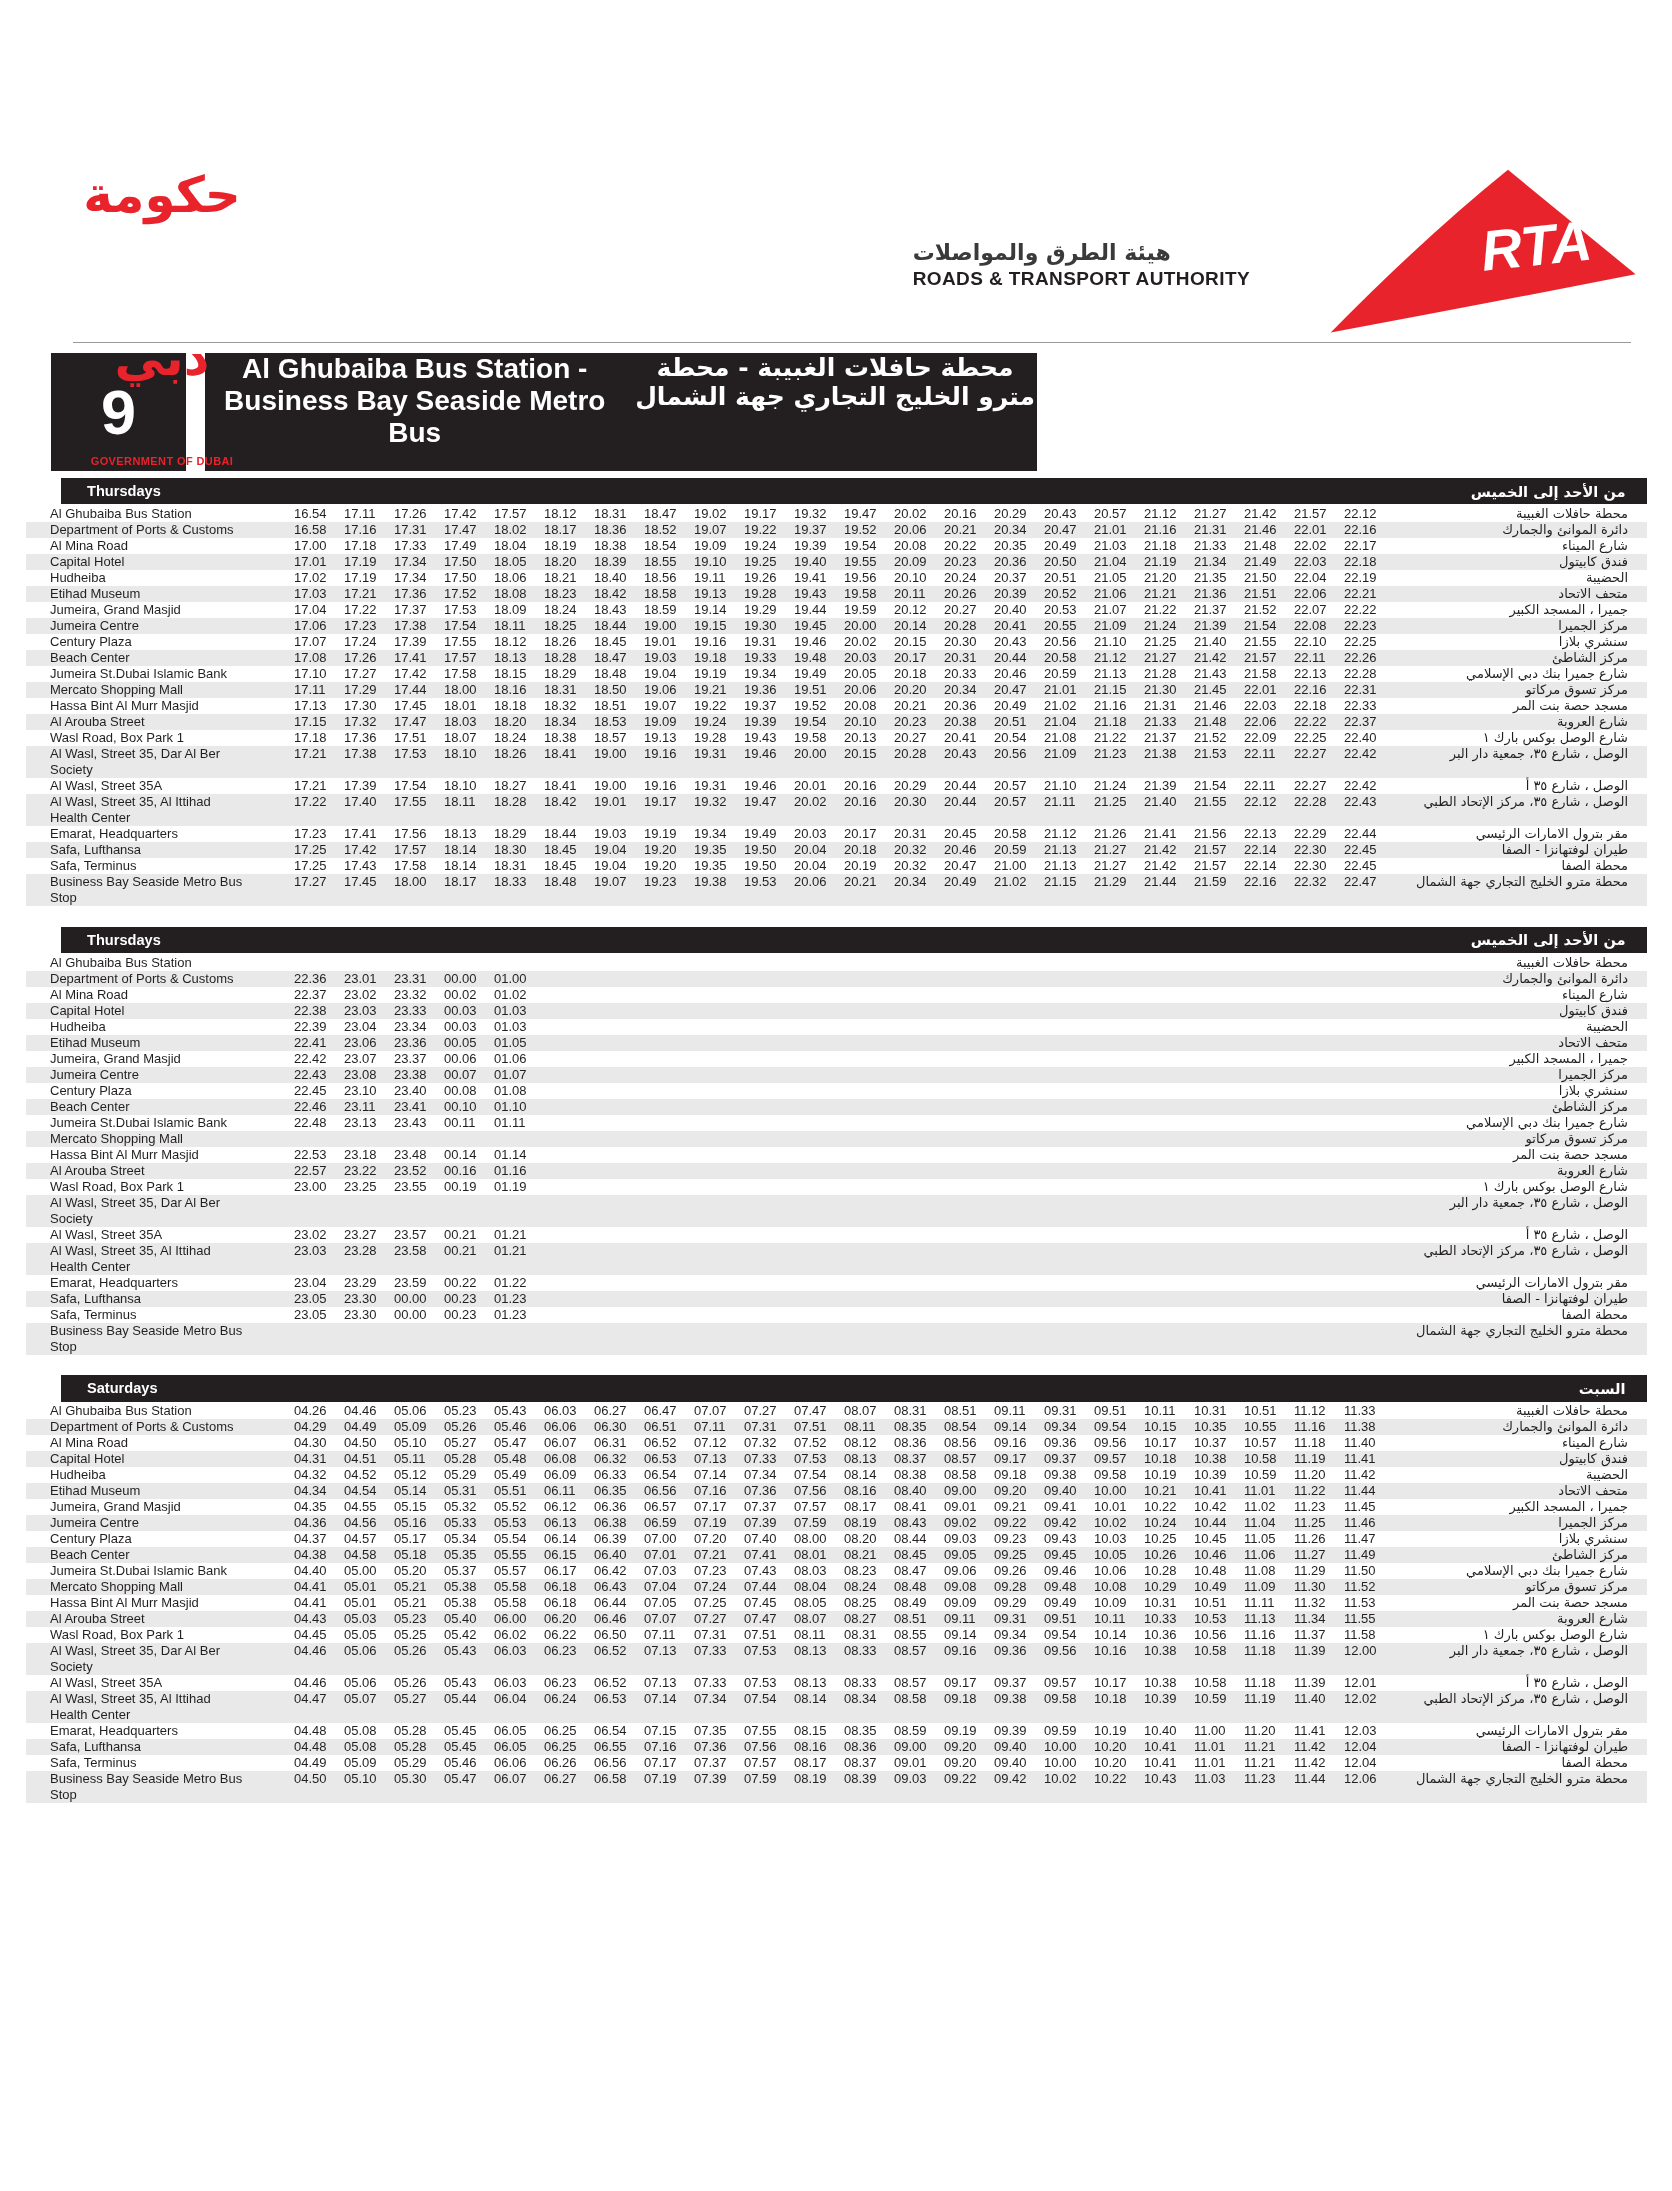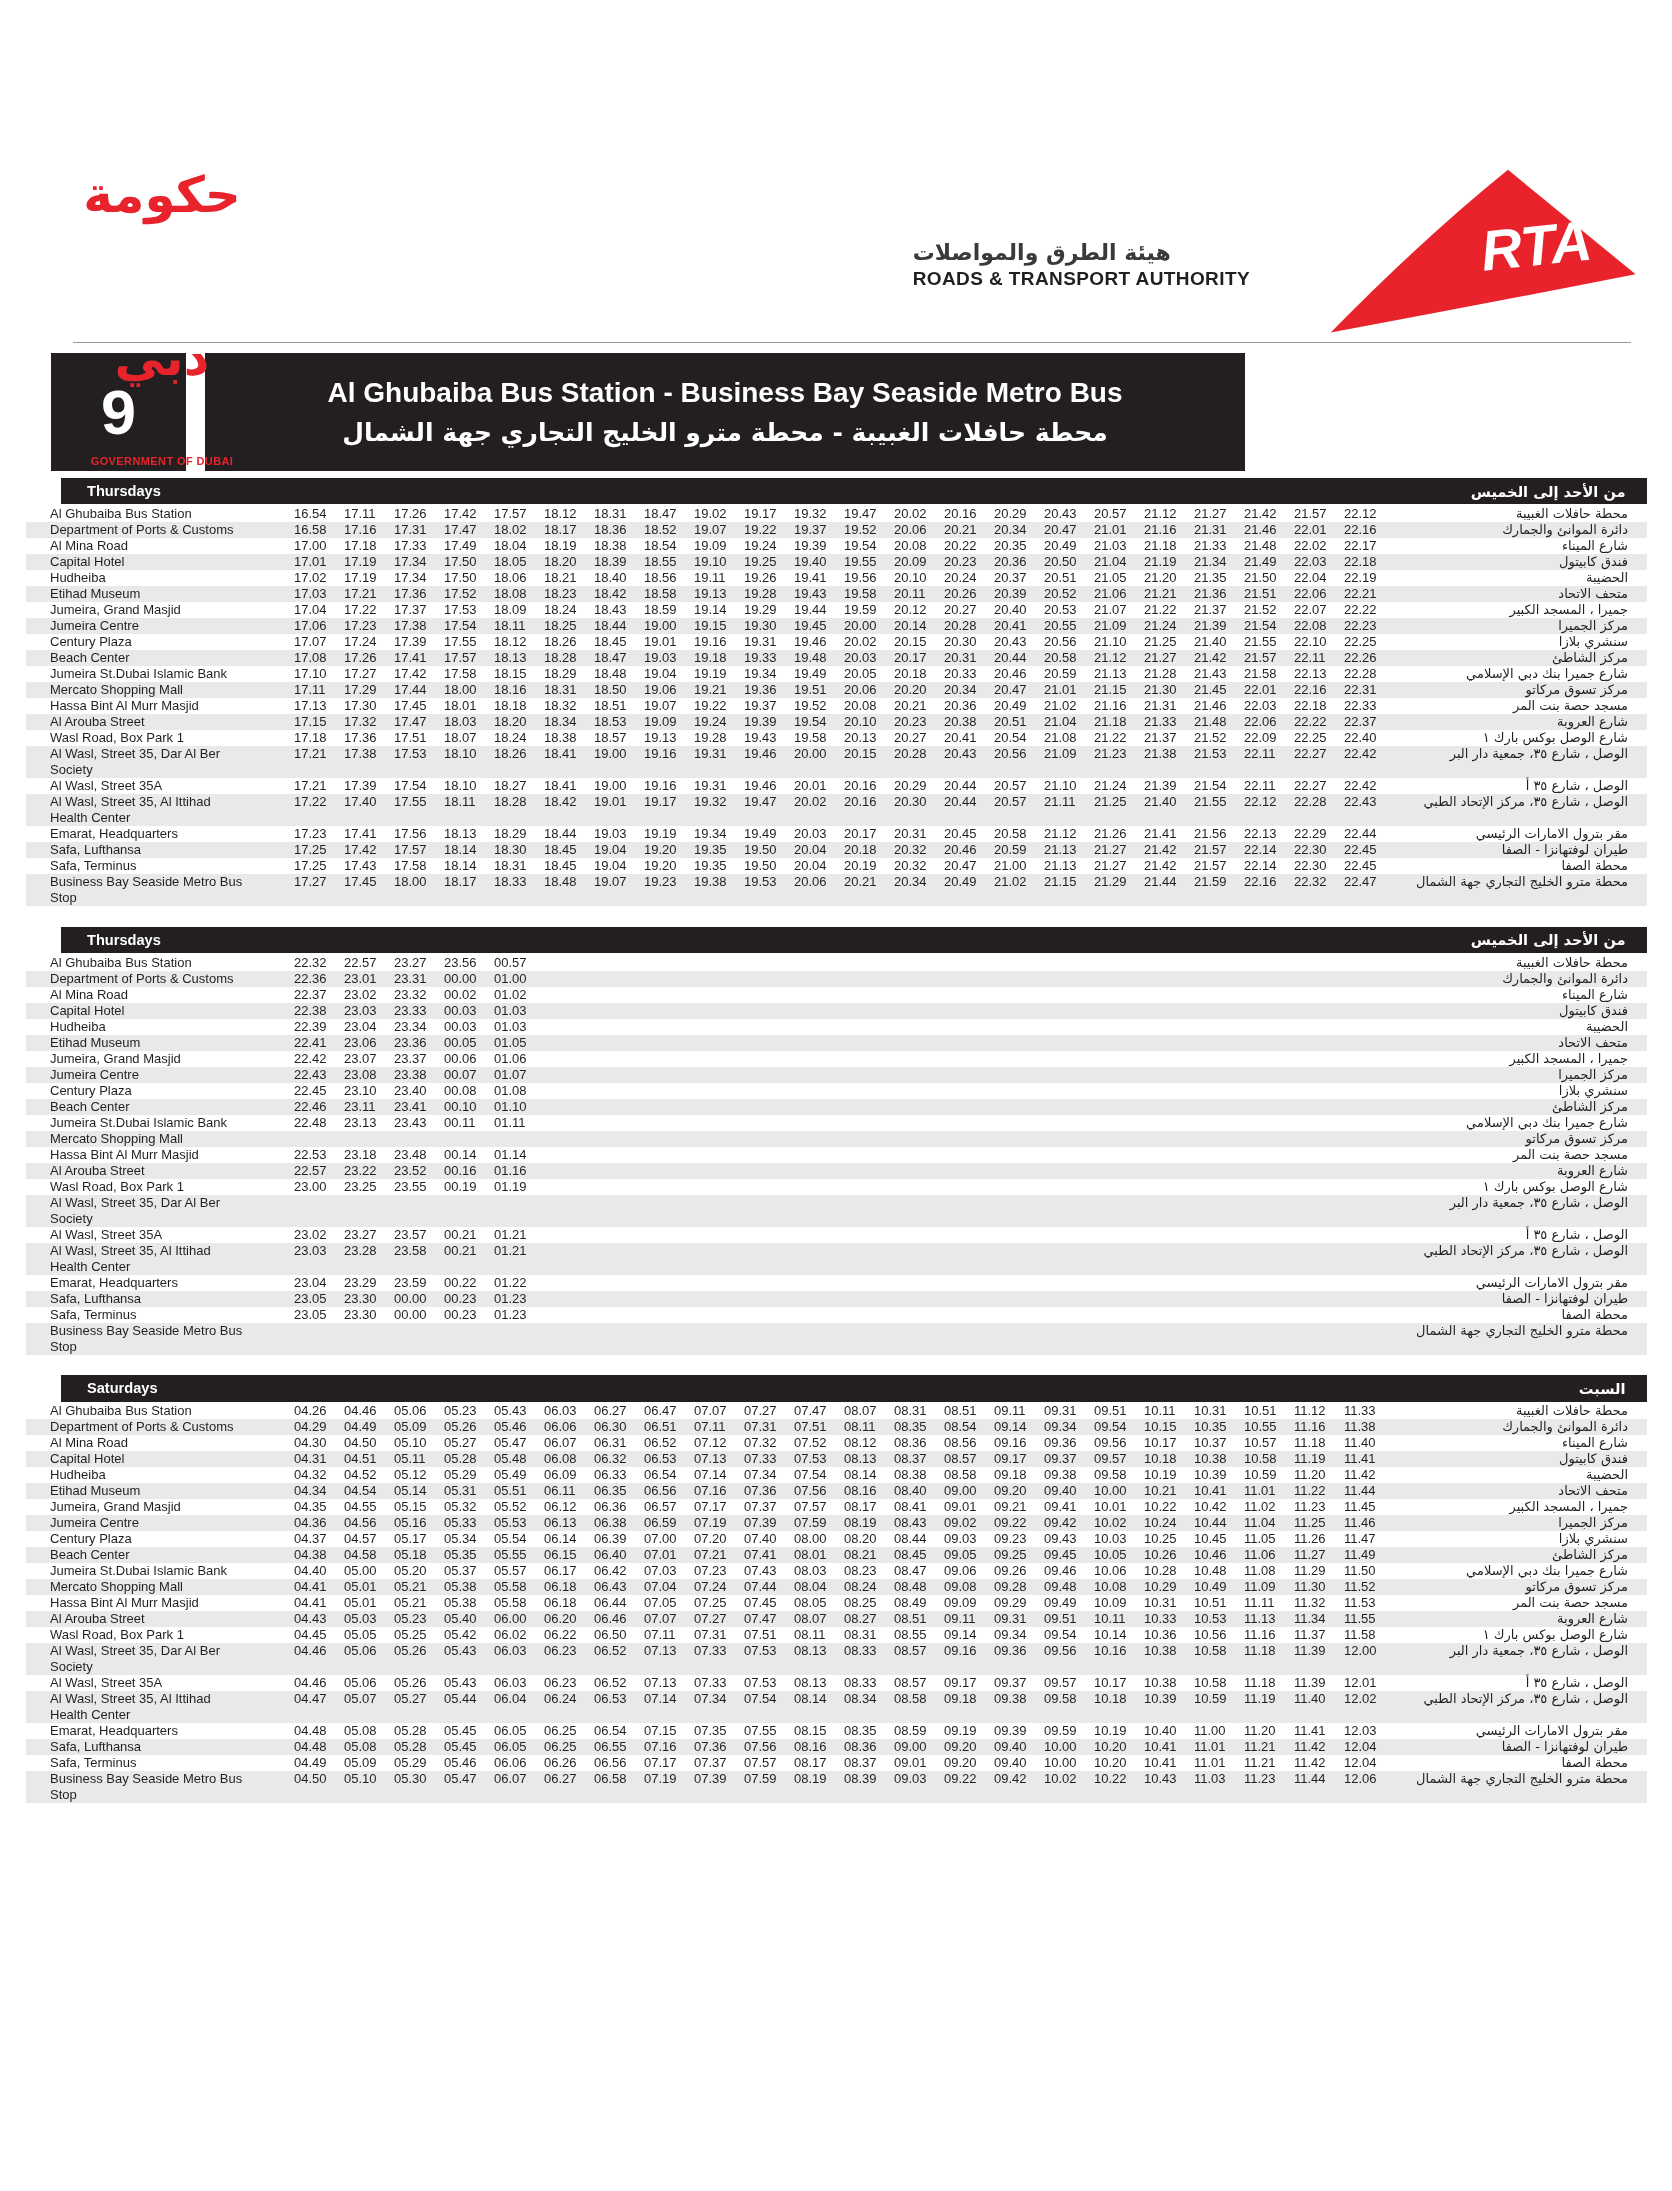--- a/index.html
+++ b/index.html
@@ -18,22 +18,22 @@
   .rta-words{position:absolute;right:423px;top:240px;text-align:left;}
   .rta-ar{font-family:"DejaVu Sans", sans-serif;font-size:22px;font-weight:bold;color:#3a3a39;line-height:26px;}
   .rta-en{font-size:19px;font-weight:bold;color:var(--black);line-height:26px;letter-spacing:0.4px;}
   .rta-logo{position:absolute;left:1329px;top:168px;width:310px;height:168px;}
   .header-rule{position:absolute;left:73px;right:42px;top:342px;border-top:1.7px solid #9a9a9a;}
 
   
   .route-row{display:flex;margin:5.1px 0 0 51px;height:118px;}
   .route-number{width:135px;background:var(--black);color:#fff;font-size:63px;font-weight:bold;
     display:flex;align-items:center;justify-content:center;}
-  .route-title{width:1040px;margin-left:19px;background:var(--black);color:#fff;text-align:center;
-    display:flex;flex-direction:column;justify-content:center;gap:8.6px;}
+  .route-title{width:832px;margin-left:19px;background:var(--black);color:#fff;text-align:center;
+    display:flex;flex-direction:row;justify-content:center;gap:8.6px;}
   .route-title-en{font-size:28px;font-weight:bold;}
   .route-title-ar{font-family:"DejaVu Sans", sans-serif;font-size:25px;font-weight:bold;direction:rtl;}
 
   
   .section{margin:6.8px 26px 0 26px;}
   .section-bar{height:26.5px;background:var(--black);color:#fff;display:flex;align-items:center;
     justify-content:space-between;padding:0 21.4px 0 26px;margin-left:35px;}
   .bar-en{font-size:14.6px;font-weight:bold;}
   .bar-ar{font-family:"DejaVu Sans", sans-serif;font-size:14.6px;font-weight:bold;direction:rtl;}
   .ttable{padding:1.7px 0 13.7px 0;}
@@ -193,21 +193,20 @@
   </div>
 
   <div class="section">
     <div class="section-bar">
       <span class="bar-en">Thursdays</span>
       <span class="bar-ar">من الأحد إلى الخميس</span>
     </div>
     <div class="ttable">
         <div class="trow">
           <div class="cell-name">Al Ghubaiba Bus Station</div>
-          <div class="cell-times"><span class="tcell">22.32</span><span class="tcell">22.57</span><span class="tcell">23.27</span><span class="tcell">23.56</span><span class="tcell">00.57</span></div>
           <div class="cell-ar" dir="rtl">محطة حافلات الغبيبة</div>
         </div>
         <div class="trow">
           <div class="cell-name">Department of Ports &amp; Customs</div>
           <div class="cell-times"><span class="tcell">22.36</span><span class="tcell">23.01</span><span class="tcell">23.31</span><span class="tcell">00.00</span><span class="tcell">01.00</span></div>
           <div class="cell-ar" dir="rtl">دائرة الموانئ والجمارك</div>
         </div>
         <div class="trow">
           <div class="cell-name">Al Mina Road</div>
           <div class="cell-times"><span class="tcell">22.37</span><span class="tcell">23.02</span><span class="tcell">23.32</span><span class="tcell">00.02</span><span class="tcell">01.02</span></div>

